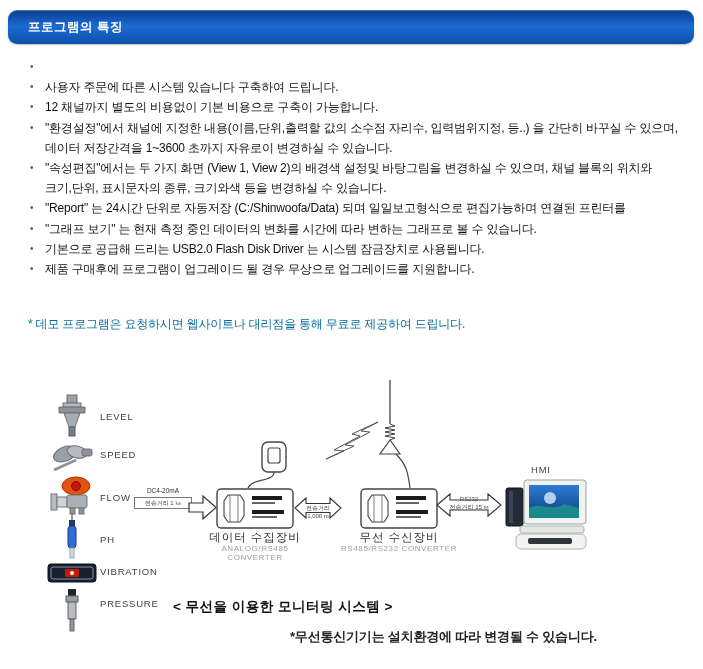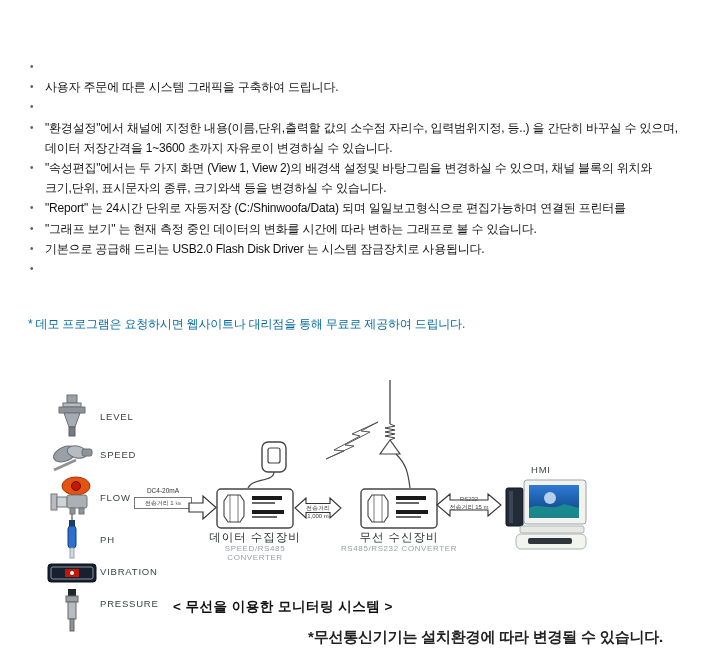--- a/index.html
+++ b/index.html
@@ -24,39 +24,43 @@
   
   .diagram { position:absolute; left:0; top:378px; width:703px; height:291px; }
   .abs { position:absolute; }
   .sensor-label { font-size:9.5px; color:#3c4248; letter-spacing:0.8px; }
   .conv-label-kr { font-size:11.5px; color:#2b2f33; letter-spacing:1px; text-align:center; }
   .conv-label-en { font-size:8px; color:#9aa0a6; letter-spacing:0.6px; text-align:center; }
   .sig-label { font-size:6.5px; color:#333; text-align:center; }
   .note-box { border:1px solid #777; background:#fff; font-size:6px; color:#444; text-align:center; line-height:10px; height:12px; }
   .arrow-note { font-size:6px; color:#444; text-align:center; line-height:8px; }
   .caption { font-size:13.5px; font-weight:bold; color:#101010; text-align:center; letter-spacing:0.5px; }
-  .footnote { font-size:15px; font-weight:600; color:#222; letter-spacing:-0.2px;margin-left:18px; }
+  .footnote { font-size:13px; font-weight:600; color:#222; letter-spacing:-0.2px; }
   svg { display:block; }
 </style>
 </head>
 <body>
 
 <div id="page">
 
+  <div class="hdr">
+    <div class="hdr-title">프로그램의 특징</div>
+  </div>
 
   <div class="features">
     <div class="feat-row">
         <span class="feat-bullet">•</span>
       </div>
     <div class="feat-row">
         <span class="feat-bullet">•</span>
-        <span class="feat-text">사용자 주문에 따른 시스템 그래픽을 구축하여 드립니다.</span>
-      </div>
-    <div class="feat-row">
-        <span class="feat-bullet">•</span>
+        <span class="feat-text">사용자 주문에 따른 시스템 있습니다 구축하여 드립니다.</span>
+      </div>
+    <div class="feat-row">
+        <span class="feat-bullet">•</span>
+        <span class="feat-text">12 채널까지 별도의 비용없이  기본 비용으로 구축이 가능합니다.</span>
       </div>
     <div class="feat-row">
         <span class="feat-bullet">•</span>
         <span class="feat-text">"환경설정"에서 채널에 지정한 내용(이름,단위,출력할 값의 소수점 자리수, 입력범위지정, 등..) 을 간단히 바꾸실 수 있으며,</span>
       </div>
     <div class="feat-row">
         <span class="feat-bullet"></span>
         <span class="feat-text">데이터 저장간격을 1~3600 초까지 자유로이 변경하실 수 있습니다.</span>
       </div>
     <div class="feat-row">
@@ -74,20 +78,21 @@
     <div class="feat-row">
         <span class="feat-bullet">•</span>
         <span class="feat-text">"그래프 보기" 는 현재 측정 중인 데이터의 변화를 시간에 따라 변하는 그래프로 볼 수 있습니다.</span>
       </div>
     <div class="feat-row">
         <span class="feat-bullet">•</span>
         <span class="feat-text">기본으로 공급해 드리는 USB2.0 Flash Disk Driver 는 시스템 잠금장치로 사용됩니다.</span>
       </div>
     <div class="feat-row">
         <span class="feat-bullet">•</span>
+        <span class="feat-text">제품 구매후에 프로그램이 업그레이드 될 경우 무상으로 업그레이드를 지원합니다.</span>
       </div>
   </div>
 
   <div class="demo-note">* 데모 프로그램은 요청하시면 웹사이트나 대리점을 통해 무료로 제공하여 드립니다.</div>
 
   <div class="diagram">
 
     <div class="abs" style="left:52px; top:16px;">
       <svg width="40" height="44" viewBox="0 0 40 44">
         <rect x="15" y="1" width="10" height="8" fill="#9aa0a6" stroke="#6b7075"></rect>
@@ -174,21 +179,21 @@
         <polygon points="12,7 24,7 28,13 28,28 24,34 12,34 8,28 8,13" fill="none" stroke="#444" stroke-width="1.1"></polygon>
         <line x1="14" y1="7" x2="14" y2="34" stroke="#444" stroke-width="0.7"></line>
         <line x1="22" y1="7" x2="22" y2="34" stroke="#444" stroke-width="0.7"></line>
         <rect x="36" y="8" width="30" height="4" fill="#1a1a1a"></rect>
         <rect x="36" y="14" width="23" height="2" fill="#666"></rect>
         <rect x="36" y="22" width="32" height="4" fill="#1a1a1a"></rect>
         <rect x="36" y="28" width="25" height="2" fill="#666"></rect>
       </svg>
     </div>
     <div class="abs conv-label-kr" style="left:196px; top:152px; width:118px;">데이터 수집장비</div>
-    <div class="abs conv-label-en" style="left:196px; top:166px; width:118px;">SPEED/RS485 CONVERTER</div>
+    <div class="abs conv-label-en" style="left:196px; top:166px; width:118px;">ANALOG/RS485 CONVERTER</div>
 
     <div class="abs" style="left:294px; top:119px;">
       <svg width="48" height="22" viewBox="0 0 48 22">
         <polygon points="1,11 12,1 12,6.5 36,6.5 36,1 47,11 36,21 36,15.5 12,15.5 12,21" fill="#ffffff" stroke="#333" stroke-width="1.1"></polygon>
       </svg>
       <div class="abs arrow-note" style="left:9px; top:7px; width:30px;">전송거리 1,000 m</div>
     </div>
 
     <div class="abs" style="left:324px; top:42px;">
       <svg width="56" height="40" viewBox="0 0 56 40">

